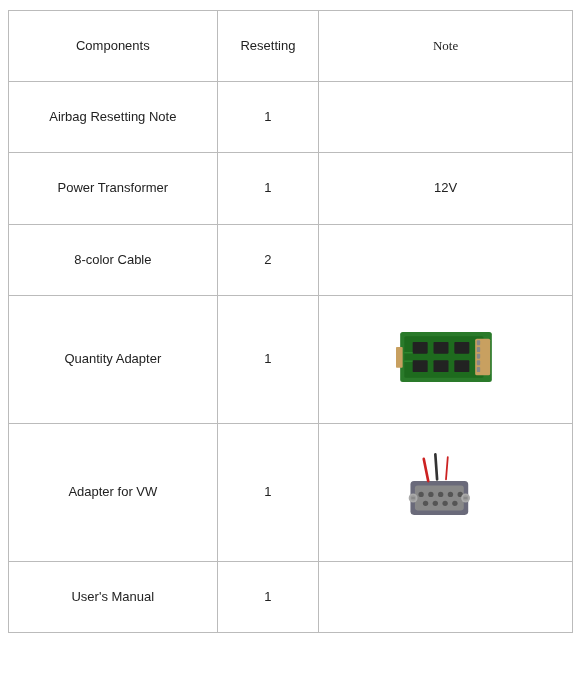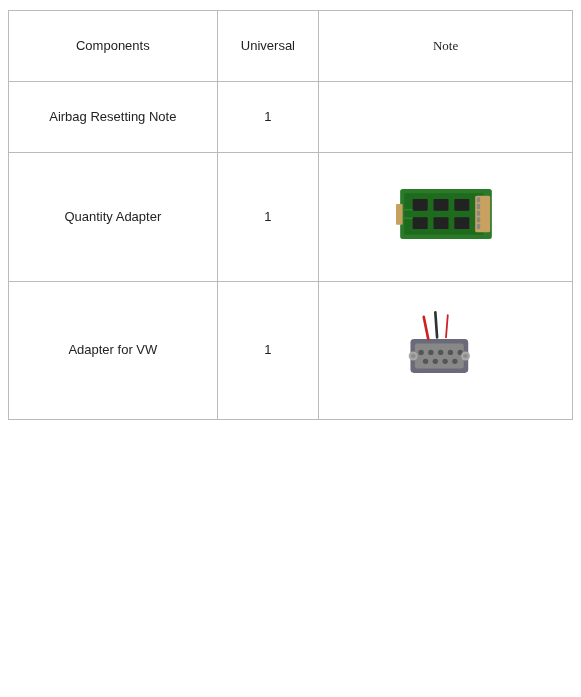--- a/index.html
+++ b/index.html
@@ -53,28 +53,38 @@
     tr.header-row { height: 44px; }
   </style>
 </head>
 <body>
 
 <div class="table-wrap">
   <table>
     <thead>
       <tr class="header-row">
         <th class="component-col">Components</th>
-        <th class="quantity-col">Universal</th>
+        <th class="quantity-col">Resetting</th>
         <th class="note-col">Note</th>
       </tr>
     </thead>
     <tbody id="table-body">
     <tr>
           <td>Airbag Resetting Note</td>
           <td>1</td>
+          <td class="note-cell"></td>
+        </tr>
+        <tr>
+          <td>Power Transformer</td>
+          <td>1</td>
+          <td class="note-cell">12V</td>
+        </tr>
+        <tr>
+          <td>8-color Cable</td>
+          <td>2</td>
           <td class="note-cell"></td>
         </tr>
         <tr>
           <td>Quantity Adapter</td>
           <td>1</td>
           <td class="note-cell"><svg class="img-universal-adapter" viewBox="0 0 120 80" xmlns="http://www.w3.org/2000/svg">
         <rect x="5" y="10" width="110" height="60" rx="3" fill="#2a7a2a"></rect>
         <rect x="10" y="15" width="95" height="50" rx="2" fill="#1e6b1e"></rect>
 
         <rect x="0" y="28" width="8" height="25" rx="1" fill="#c8a060"></rect>
@@ -120,15 +130,20 @@
         <line x1="11" y1="54" x2="15" y2="54" stroke="#777" stroke-width="1"></line>
         <circle cx="72" cy="54" r="5" fill="#aaa"></circle>
         <circle cx="72" cy="54" r="3" fill="#999"></circle>
         <line x1="70" y1="54" x2="74" y2="54" stroke="#777" stroke-width="1"></line>
 
         <line x1="30" y1="35" x2="25" y2="10" stroke="#cc2222" stroke-width="3" stroke-linecap="round"></line>
         <line x1="40" y1="33" x2="38" y2="5" stroke="#333" stroke-width="3" stroke-linecap="round"></line>
         <line x1="50" y1="33" x2="52" y2="8" stroke="#cc2222" stroke-width="2" stroke-linecap="round"></line>
       </svg></td>
         </tr>
+        <tr>
+          <td>User's Manual</td>
+          <td>1</td>
+          <td class="note-cell"></td>
+        </tr>
       </tbody>
   </table>
 </div>
 
 </body></html>

